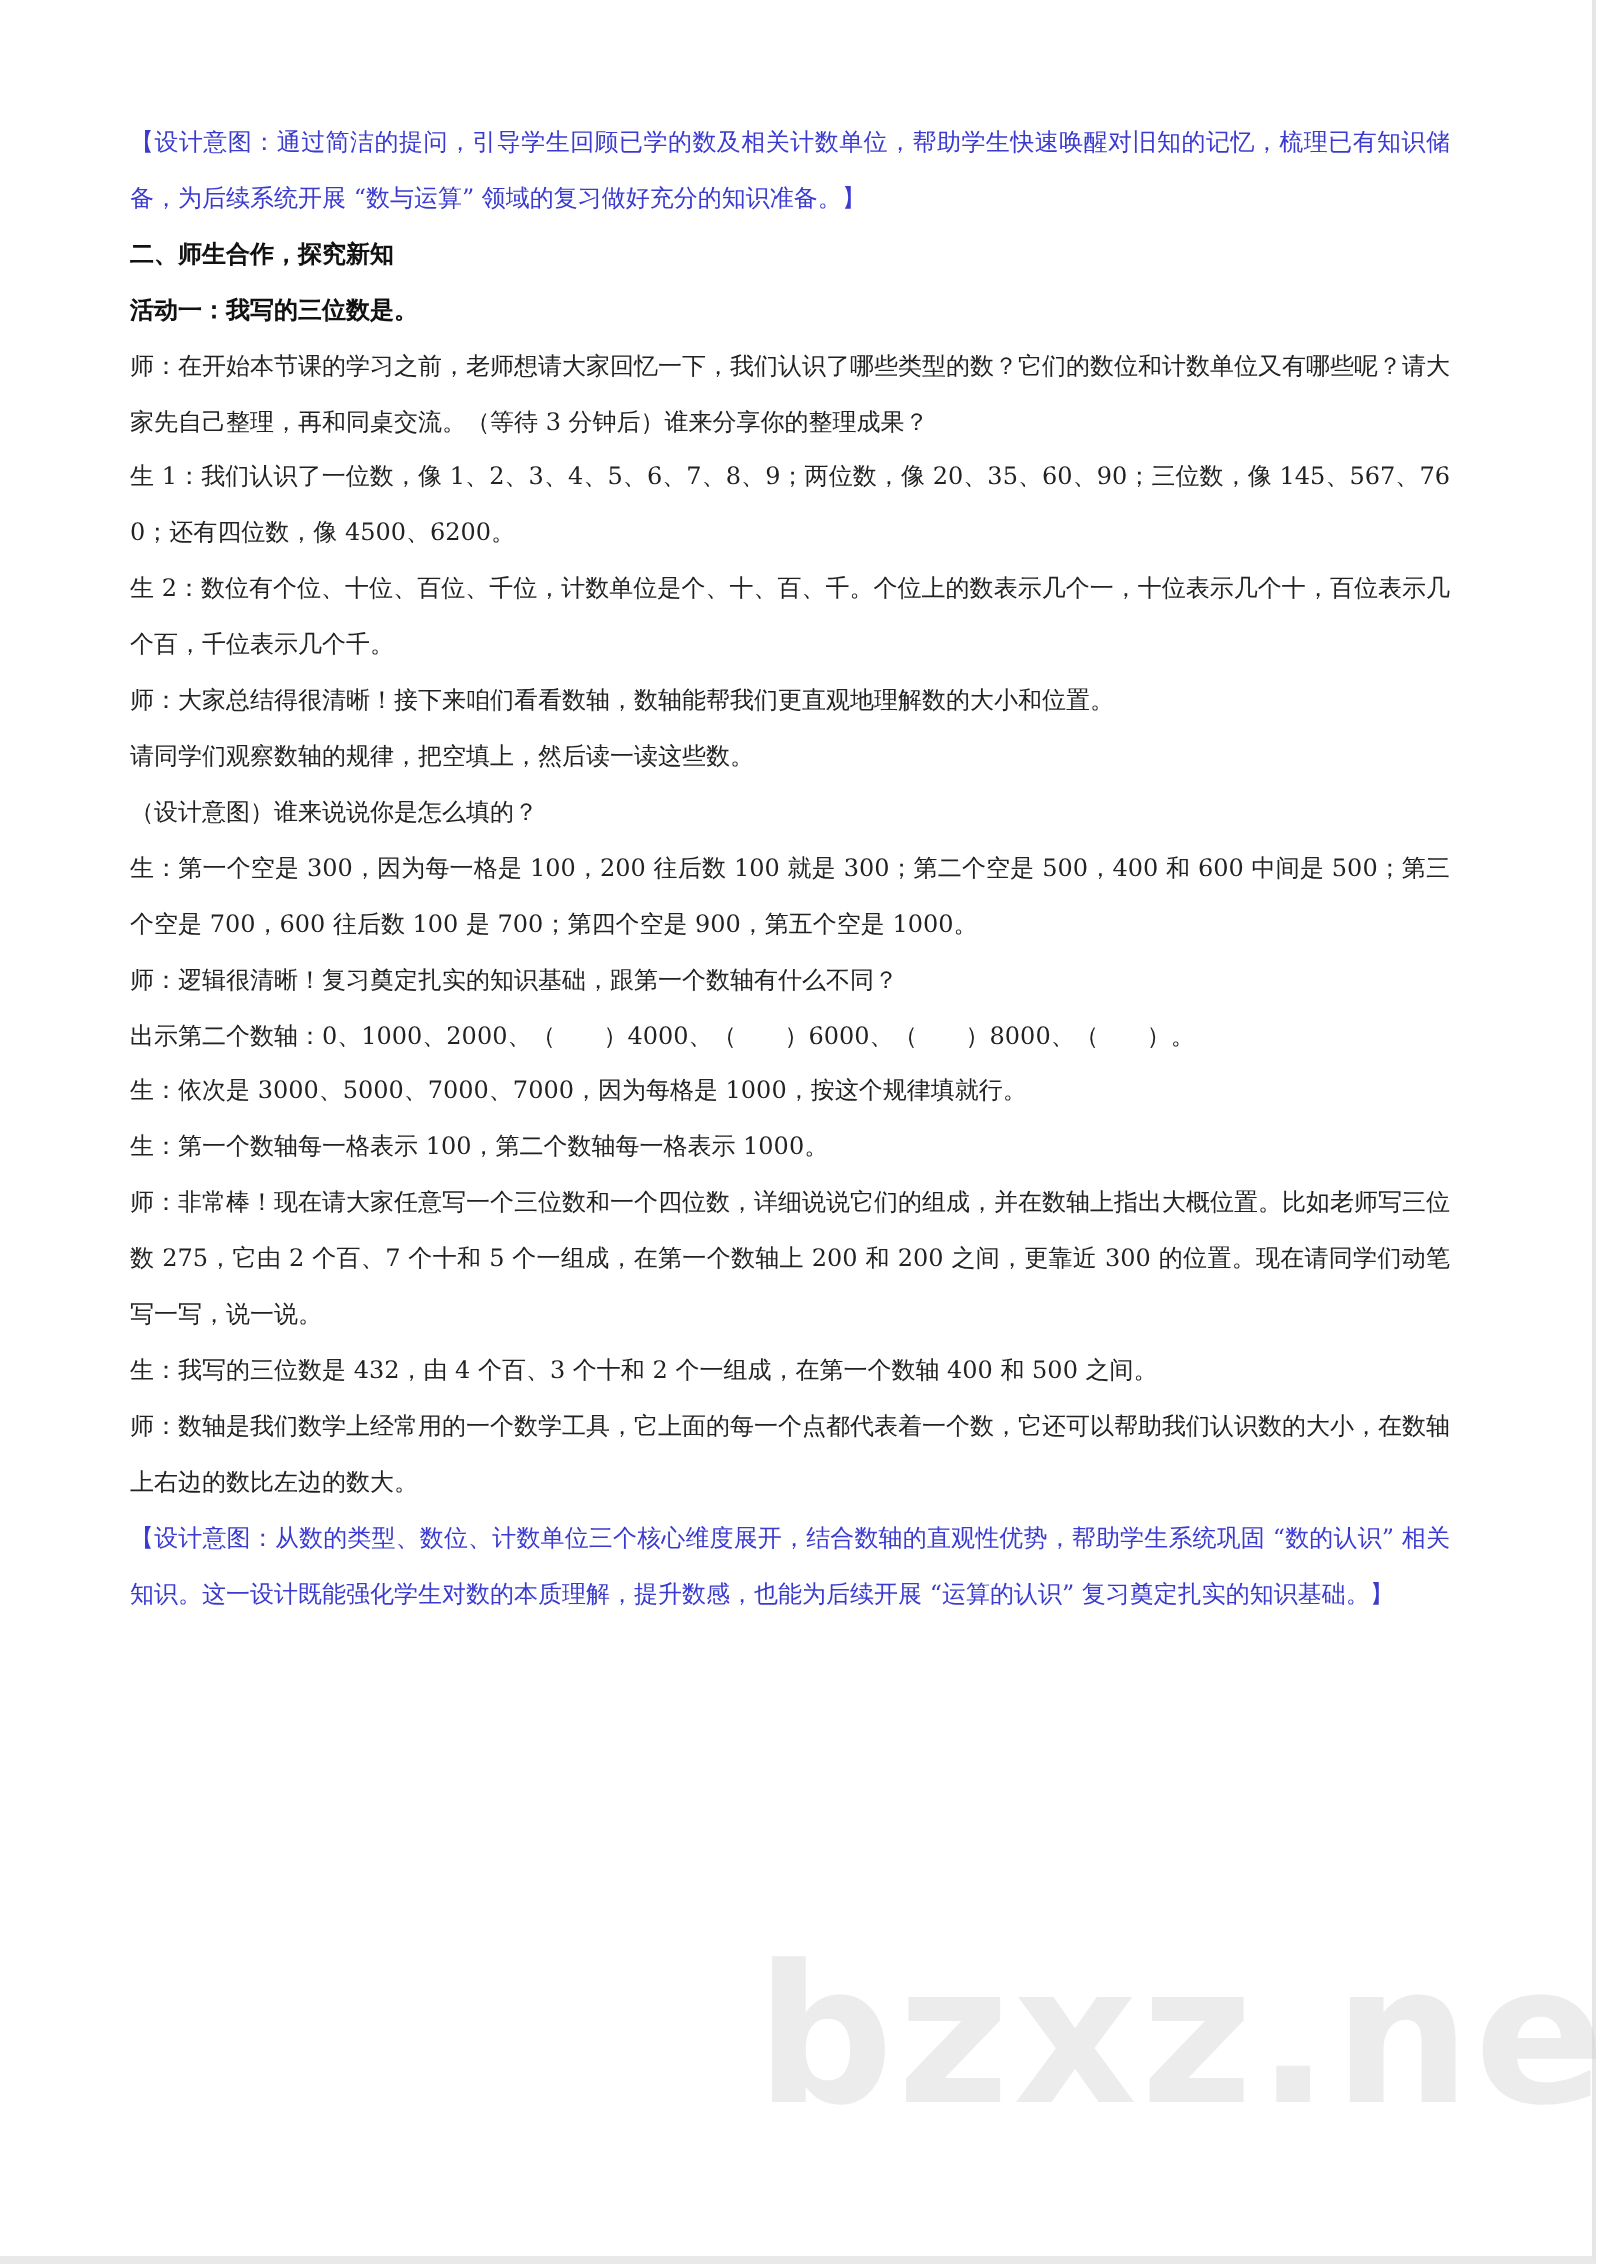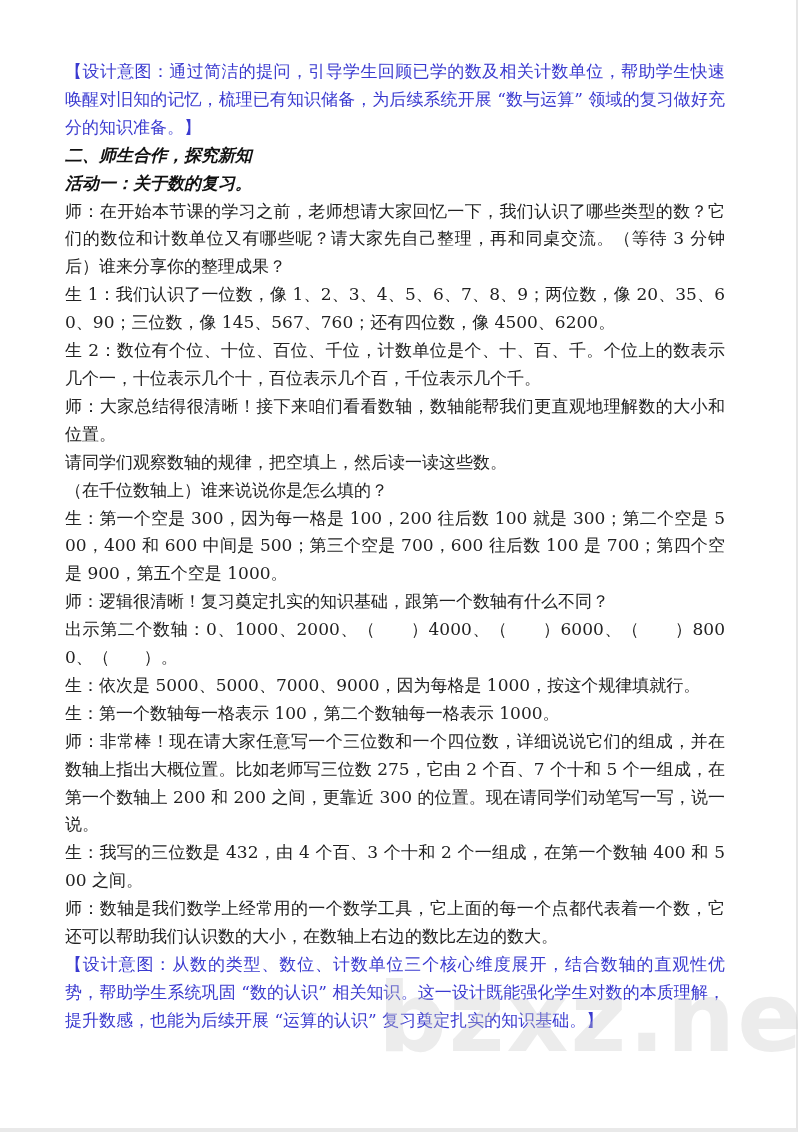--- a/index.html
+++ b/index.html
@@ -22,37 +22,36 @@
     background: #ffffff;
     border-right: 2px solid #e6e6e6;
     border-bottom: 4px solid #e9e9e9;
   }
   .content {
     position: absolute;
     left: 65px;
     top: 58px;
     width: 660px;
     font-family: "DejaVu Serif", "Liberation Serif", serif;
-    font-size: 17px;
+    font-size: 12px;
     line-height: 27.9px;
     color: #222222;
   }
   .para {
     margin: 0;
     text-align: justify;
     text-justify: inter-character;
     word-break: break-all;
   }
   .blue {
     color: #3a3ad0;
   }
   .bold {
     font-weight: bold;
     color: #111111;
-    font-style: italic;
   }
   .watermark {
     position: absolute;
     left: 378px;
     top: 970px;
     font-family: "DejaVu Sans", "Liberation Sans", sans-serif;
     font-weight: bold;
     font-size: 96px;
     letter-spacing: 2px;
     color: rgba(200, 200, 200, 0.35);
@@ -60,31 +59,31 @@
     line-height: 1;
   }
 </style>
 </head>
 <body>
 
 <div class="page">
   <div class="content">
     <p class="para blue">【设计意图：通过简洁的提问，引导学生回顾已学的数及相关计数单位，帮助学生快速唤醒对旧知的记忆，梳理已有知识储备，为后续系统开展 “数与运算” 领域的复习做好充分的知识准备。】</p>
     <p class="para bold">二、师生合作，探究新知</p>
-    <p class="para bold">活动一：关于数的复习。</p>
+    <p class="para bold">活动一：我写的三位数是。</p>
     <p class="para">师：在开始本节课的学习之前，老师想请大家回忆一下，我们认识了哪些类型的数？它们的数位和计数单位又有哪些呢？请大家先自己整理，再和同桌交流。（等待 3 分钟后）谁来分享你的整理成果？</p>
     <p class="para">生 1：我们认识了一位数，像 1、2、3、4、5、6、7、8、9；两位数，像 20、35、60、90；三位数，像 145、567、760；还有四位数，像 4500、6200。</p>
     <p class="para">生 2：数位有个位、十位、百位、千位，计数单位是个、十、百、千。个位上的数表示几个一，十位表示几个十，百位表示几个百，千位表示几个千。</p>
     <p class="para">师：大家总结得很清晰！接下来咱们看看数轴，数轴能帮我们更直观地理解数的大小和位置。</p>
     <p class="para">请同学们观察数轴的规律，把空填上，然后读一读这些数。</p>
-    <p class="para">（在千位数轴上）谁来说说你是怎么填的？</p>
+    <p class="para">（设计意图）谁来说说你是怎么填的？</p>
     <p class="para">生：第一个空是 300，因为每一格是 100，200 往后数 100 就是 300；第二个空是 500，400 和 600 中间是 500；第三个空是 700，600 往后数 100 是 700；第四个空是 900，第五个空是 1000。</p>
     <p class="para">师：逻辑很清晰！复习奠定扎实的知识基础，跟第一个数轴有什么不同？</p>
     <p class="para">出示第二个数轴：0、1000、2000、（　　）4000、（　　）6000、（　　）8000、（　　）。</p>
-    <p class="para">生：依次是 5000、5000、7000、9000，因为每格是 1000，按这个规律填就行。</p>
+    <p class="para">生：依次是 3000、5000、7000、7000，因为每格是 1000，按这个规律填就行。</p>
     <p class="para">生：第一个数轴每一格表示 100，第二个数轴每一格表示 1000。</p>
     <p class="para">师：非常棒！现在请大家任意写一个三位数和一个四位数，详细说说它们的组成，并在数轴上指出大概位置。比如老师写三位数 275，它由 2 个百、7 个十和 5 个一组成，在第一个数轴上 200 和 200 之间，更靠近 300 的位置。现在请同学们动笔写一写，说一说。</p>
     <p class="para">生：我写的三位数是 432，由 4 个百、3 个十和 2 个一组成，在第一个数轴 400 和 500 之间。</p>
     <p class="para">师：数轴是我们数学上经常用的一个数学工具，它上面的每一个点都代表着一个数，它还可以帮助我们认识数的大小，在数轴上右边的数比左边的数大。</p>
     <p class="para blue">【设计意图：从数的类型、数位、计数单位三个核心维度展开，结合数轴的直观性优势，帮助学生系统巩固 “数的认识” 相关知识。这一设计既能强化学生对数的本质理解，提升数感，也能为后续开展 “运算的认识” 复习奠定扎实的知识基础。】</p>
   </div>
   <div class="watermark">bzxz.net</div>
 </div>
 
 </body></html>

